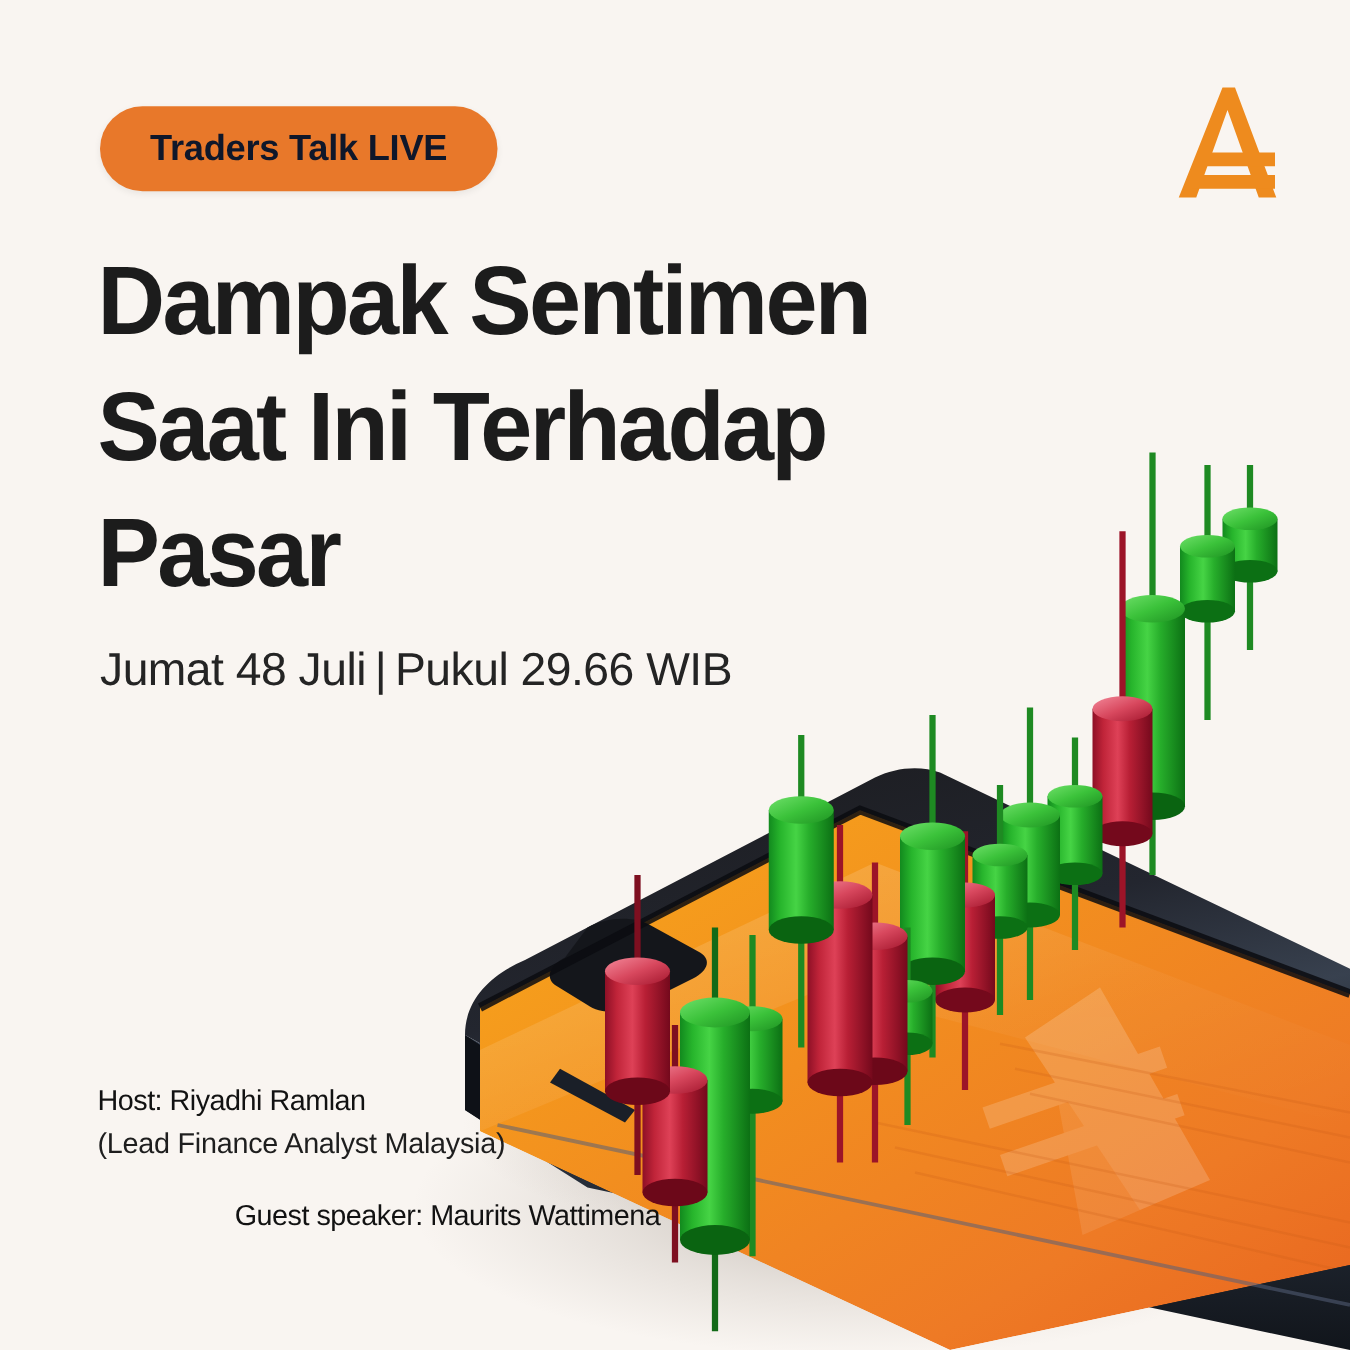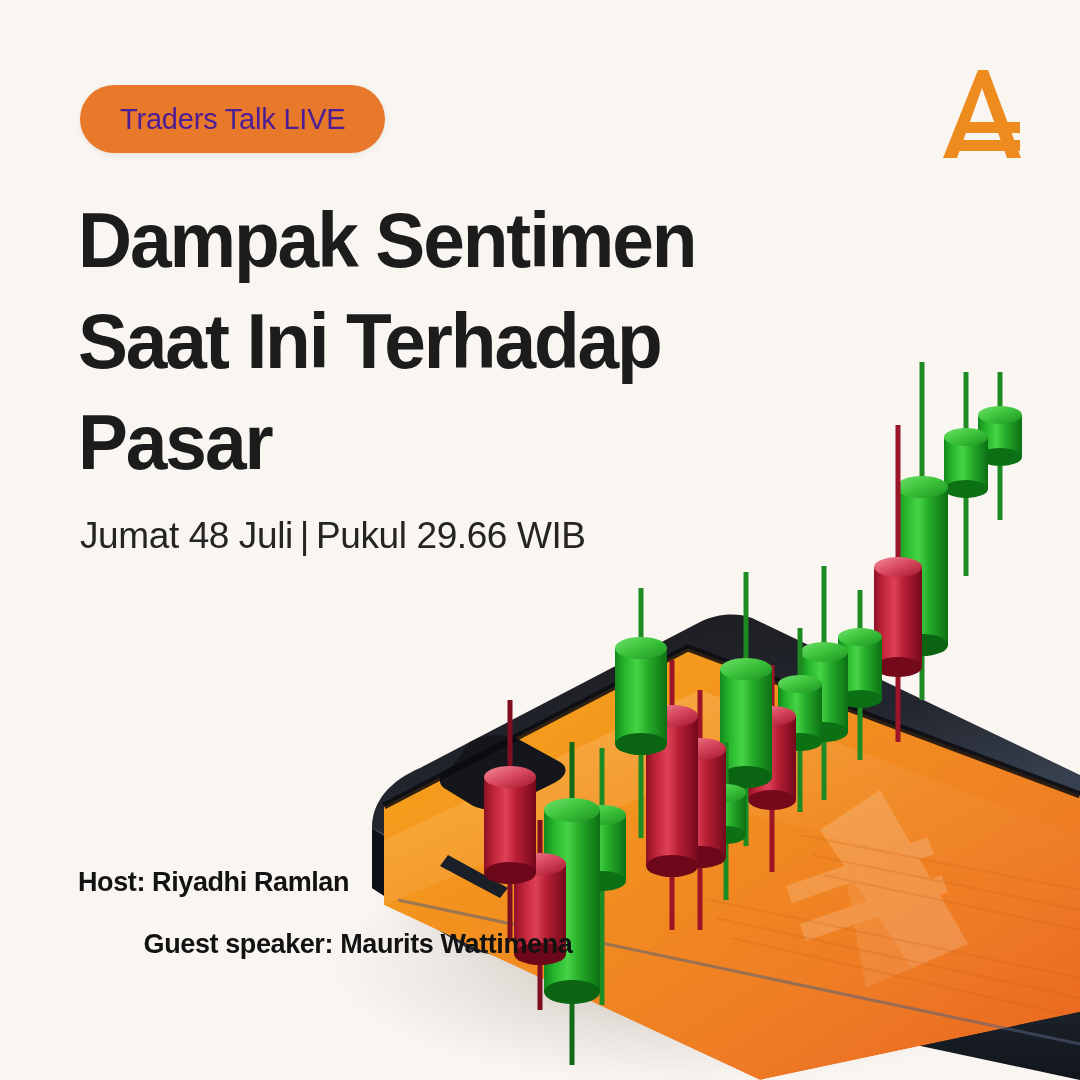--- a/index.html
+++ b/index.html
@@ -19,21 +19,21 @@
 
   
   .badge{
     position:absolute;left:80px;top:85px;
     height:68px;padding:0 40px;
     display:flex;align-items:center;justify-content:center;
     background:#E8782A;border-radius:40px;
     box-shadow:0 2px 6px rgba(0,0,0,.07);
   }
   .badge span{
-    color:#4c1d95;font-size:29px;font-weight:normal;
+    color:#0f172a;font-size:29px;font-weight:bold;
     letter-spacing:-0.2px;white-space:nowrap;
   }
 
   
   .headline{
     position:absolute;left:78px;top:190px;width:780px;
     color:#1C1C1C;
     font-size:78px;line-height:101px;font-weight:bold;
     letter-spacing:-2.2px;
     transform:scaleX(.96);transform-origin:left top;
@@ -46,21 +46,21 @@
     color:#242424;font-size:37px;font-weight:400;letter-spacing:-0.4px;
     white-space:nowrap;
   }
   .dateline .sep{color:#242424;padding:0 7px;font-weight:300;}
 
   
   .credits{position:absolute;left:78px;top:866px;width:560px;}
   .cred-block{margin-bottom:28px;}
   .cred-block:last-child{margin-bottom:0;text-align:center;}
   .cred-name{
-    color:#121212;font-size:27px;font-weight:bold;letter-spacing:-0.4px;
+    color:#121212;font-size:23px;font-weight:normal;letter-spacing:-0.4px;
     white-space:nowrap;line-height:1.25;
   }
   .cred-role{
     color:#1E1E1E;font-size:23px;font-weight:400;letter-spacing:-0.2px;
     white-space:nowrap;line-height:1.35;margin-top:4px;
   }
 </style>
 </head>
 <body>
 
@@ -280,19 +280,20 @@
     <div>Pasar</div>
   </div>
 
   <div class="dateline">
     <span>Jumat 48 Juli</span><span class="sep">|</span><span>Pukul 29.66 WIB</span>
   </div>
 
   <div class="credits">
     <div class="cred-block">
       <div class="cred-name">Host: Riyadhi Ramlan</div>
+      <div class="cred-role">(Lead Finance Analyst Malaysia)</div>
     </div>
     <div class="cred-block">
       <div class="cred-name">Guest speaker: Maurits Wattimena</div>
     </div>
   </div>
 
 </div>
 
 </body></html>

